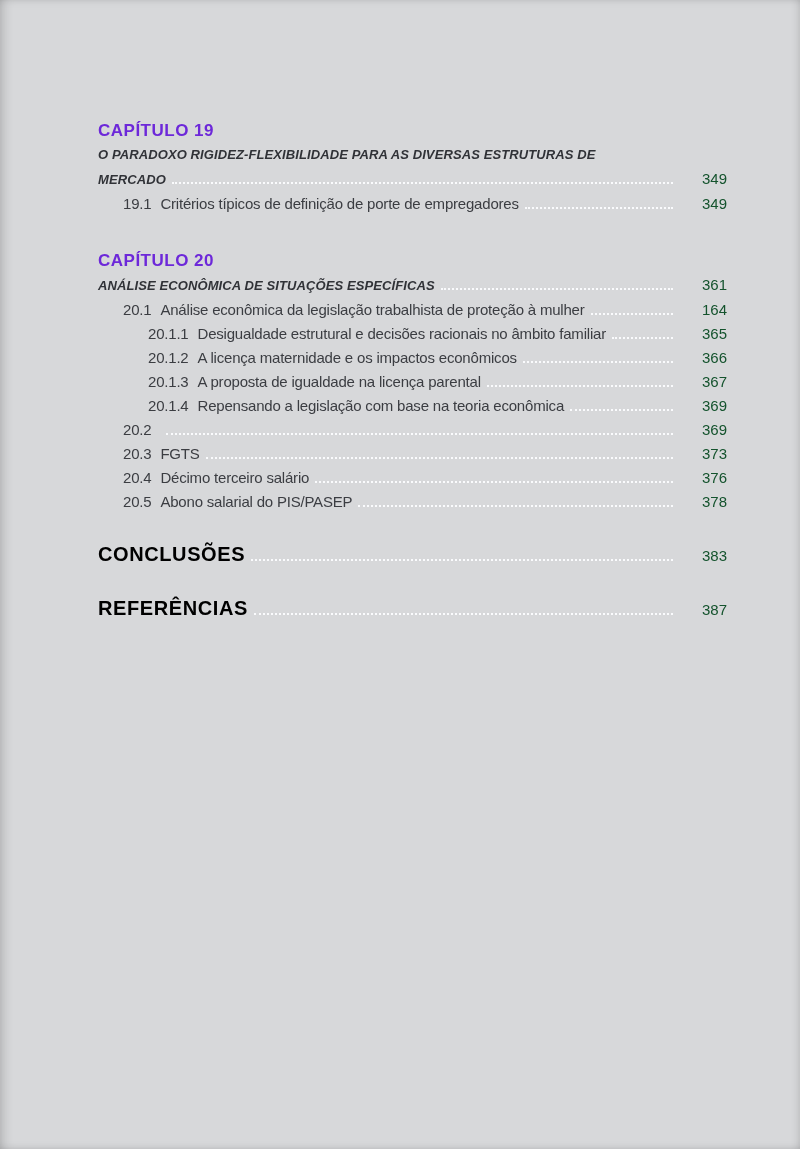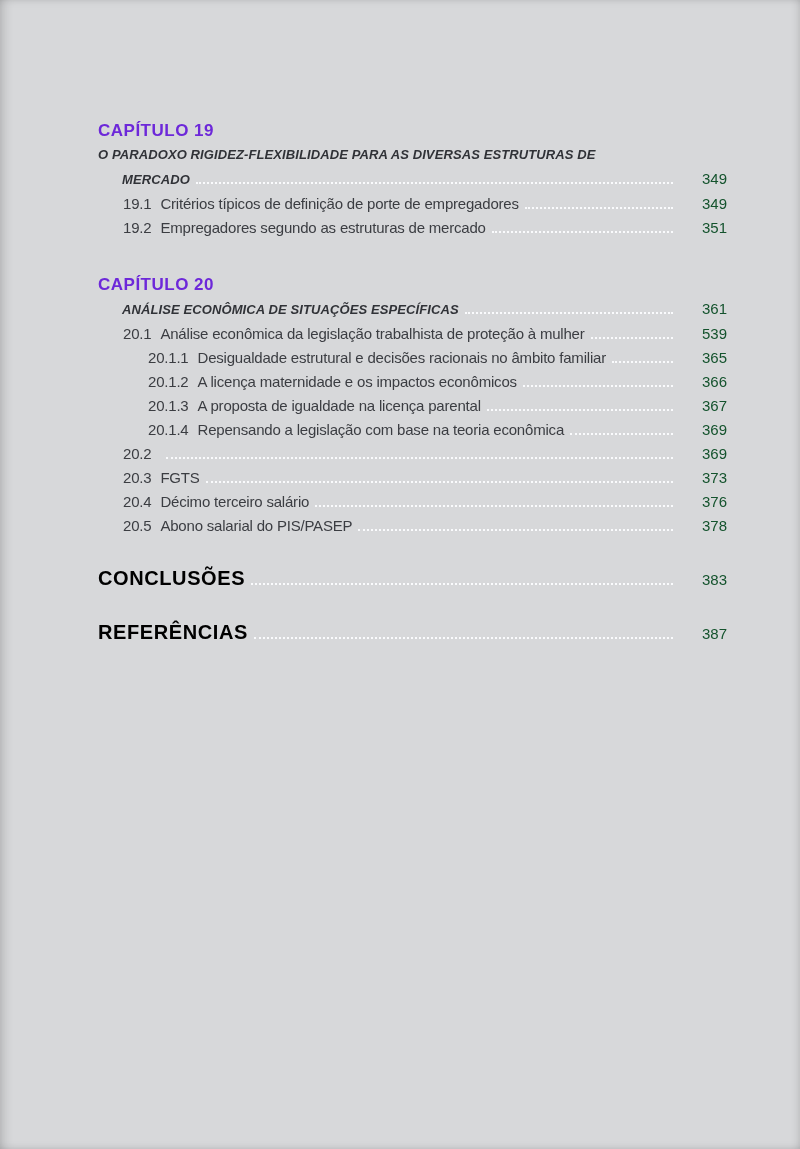--- a/index.html
+++ b/index.html
@@ -52,21 +52,21 @@
     line-height: 24px;
     font-weight: bold;
     letter-spacing: 0.1px;
     color: #303237;
     font-style: italic;
   }
   .row {
     display: flex;
     align-items: baseline;
   }
-  .row.chap-row { line-height: 24px; margin-left: 24px; }
+  .row.chap-row { line-height: 24px; }
   .row.entry {
     font-size: 15px;
     line-height: 24px;
     letter-spacing: -0.2px;
     color: #3b3d42;
   }
   .row.entry.lvl1 { padding-left: 25px; }
   .row.entry.lvl2 { padding-left: 50px; }
   .entry .num { margin-right: 9px; white-space: nowrap; }
   .entry .entry-title { white-space: nowrap; }
@@ -106,39 +106,33 @@
           <span class="chap-title-last">MERCADO</span>
           <span class="leader"></span>
           <span class="pagenum">349</span>
         </div>
         <div class="row entry lvl1">
           <span class="num">19.1</span>
           <span class="entry-title">Critérios típicos de definição de porte de empregadores</span>
           <span class="leader"></span>
           <span class="pagenum">349</span>
         </div>
-        <div class="row entry lvl1">
-          <span class="num">19.2</span>
-          <span class="entry-title">Empregadores segundo as estruturas de mercado</span>
-          <span class="leader"></span>
-          <span class="pagenum">351</span>
-        </div>
       </section>
       <section class="chapter second">
         <div class="chap-label">CAPÍTULO 20</div>
         <div class="row chap-row">
           <span class="chap-title-last">ANÁLISE ECONÔMICA DE SITUAÇÕES ESPECÍFICAS</span>
           <span class="leader"></span>
           <span class="pagenum">361</span>
         </div>
         <div class="row entry lvl1">
           <span class="num">20.1</span>
           <span class="entry-title">Análise econômica da legislação trabalhista de proteção à mulher</span>
           <span class="leader"></span>
-          <span class="pagenum">539</span>
+          <span class="pagenum">164</span>
         </div>
         <div class="row entry lvl2">
           <span class="num">20.1.1</span>
           <span class="entry-title">Desigualdade estrutural e decisões racionais no âmbito familiar</span>
           <span class="leader"></span>
           <span class="pagenum">365</span>
         </div>
         <div class="row entry lvl2">
           <span class="num">20.1.2</span>
           <span class="entry-title">A licença maternidade e os impactos econômicos</span>

